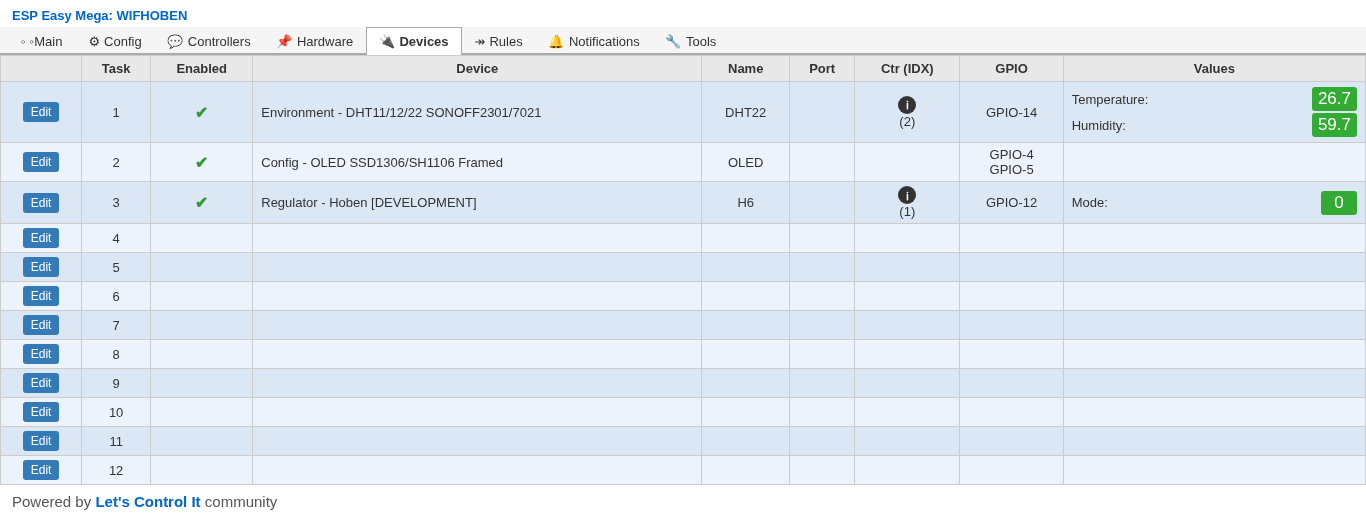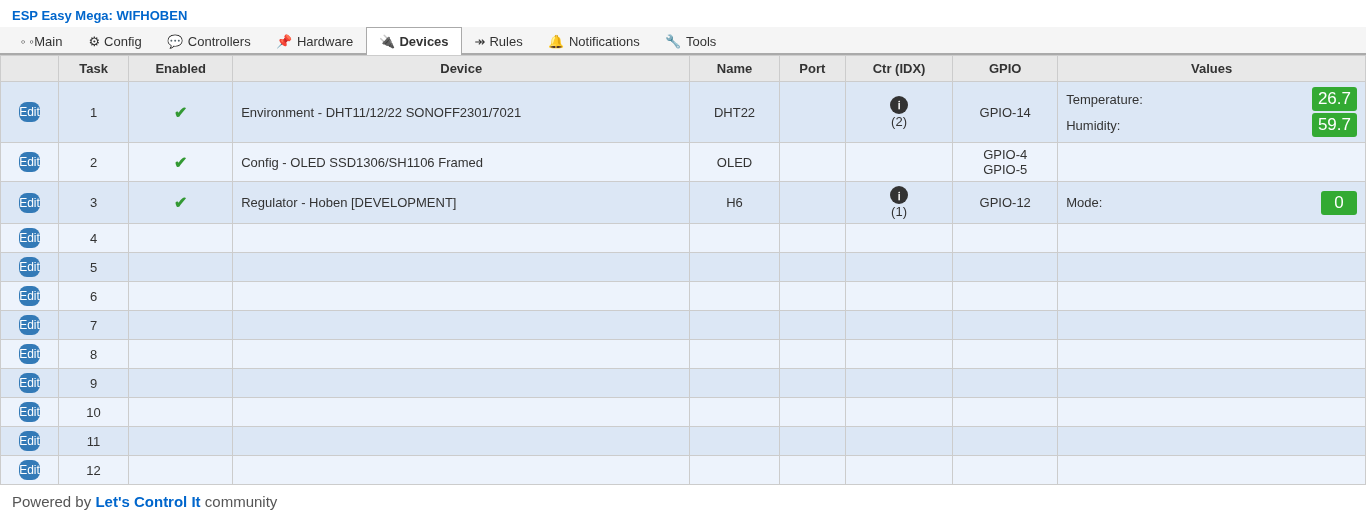--- a/index.html
+++ b/index.html
@@ -80,24 +80,24 @@
     }
 
     td.device-name {
       text-align: left;
     }
 
     .edit-btn {
       background: #337ab7;
       color: #fff;
       border: none;
-      padding: 3px 0;
+      padding: 3px 8px;
       cursor: pointer;
       font-size: 12px;
-      border-radius: 8px;
+      border-radius: 3px;
     }
 
     .checkmark {
       color: #339933;
       font-size: 16px;
       font-weight: bold;
     }
 
     .value-badge {
       background: #33aa33;

